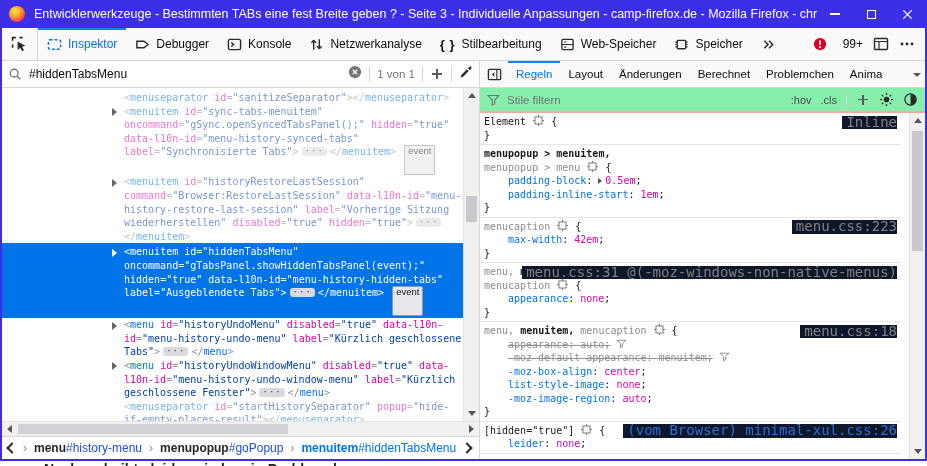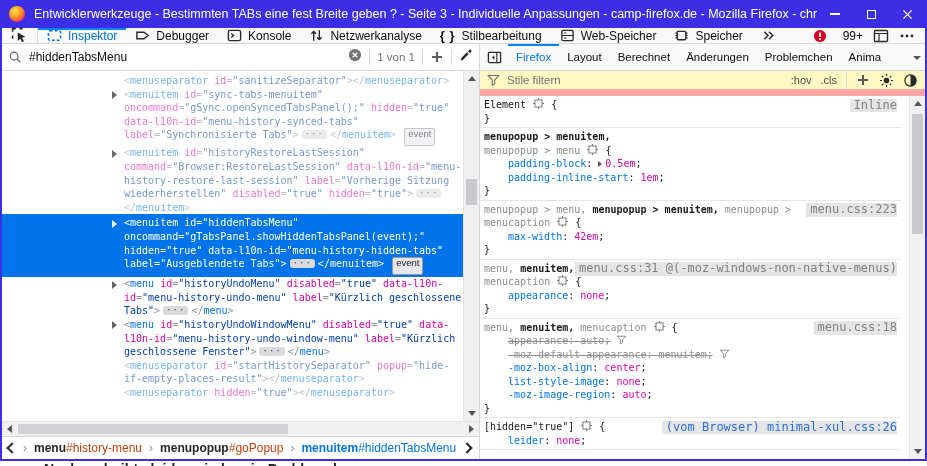--- a/index.html
+++ b/index.html
@@ -9,21 +9,21 @@
   
   .titlebar{height:28px;background:#3b2ee4;display:flex;align-items:center;padding-left:7px;flex:none}
   .fx-logo{width:16px;height:16px;border-radius:50%;flex:none;
     background:radial-gradient(circle at 38% 32%,#ffe14d 0%,#ffb129 30%,#ff7139 55%,#e3265d 80%,#9a1bb0 100%)}
   .title{color:#fff;font-size:12.5px;margin-left:9px;white-space:nowrap;overflow:hidden;flex:1}
   .win-controls{display:flex;height:100%;flex:none}
   .wc{width:36px;height:100%;display:flex;align-items:center;justify-content:center}
   .wc-min i{display:block;width:10px;height:2px;background:#fff}
   .wc-max i{display:block;width:9px;height:9px;border:1.5px solid #fff}
   
-  .tabbar{height:16px;background:#f9f9fa;border-bottom:1px solid #d7d7db;display:flex;align-items:stretch;flex:none;font-size:12px;color:#0c0c0d}
+  .tabbar{height:33px;background:#f9f9fa;border-bottom:1px solid #d7d7db;display:flex;align-items:stretch;flex:none;font-size:12px;color:#0c0c0d}
   .picker{width:36px;display:flex;align-items:center;justify-content:center;border-right:1px solid #d7d7db}
   .tab{display:flex;align-items:center;gap:6px;padding:0 9px;position:relative;white-space:nowrap}
   .tab.active{color:#0074e8}
   .tab.active::before{content:"";position:absolute;top:0;left:0;right:0;height:2px;background:#0a84ff}
   .tab svg{flex:none}
   .brace-ic{font-weight:700;font-size:13px;letter-spacing:1px}
   .tb-right{margin-left:auto;display:flex;align-items:center;gap:10px;padding:0 10px}
   .errwrap{display:flex;align-items:center;gap:16px}
   .errcount{font-size:12px;color:#0c0c0d}
   
@@ -44,21 +44,21 @@
   .markup-rows{font-family:"DejaVu Sans Mono","Liberation Mono",monospace;font-size:10px;line-height:13.6px;padding-top:3px}
   .mrow{position:relative;padding:0 20px 0 122px}
   .mline{white-space:pre}
   .tk-p{color:#909090}.tk-t{color:#0074e8}.tk-a{color:#dd00a9}.tk-v{color:#003eaa}
   .mrow.dim .mline{opacity:.55}
   .mrow.sel{background:#0074e8;padding-top:2px;padding-bottom:2px}
   .mrow.sel .tk-p,.mrow.sel .tk-t,.mrow.sel .tk-a,.mrow.sel .tk-v{color:#fff}
   .twisty{position:absolute;left:110px;top:3.5px;width:0;height:0;border-left:5px solid #67676b;border-top:4px solid transparent;border-bottom:4px solid transparent}
   .mrow.sel .twisty{border-left-color:#fff;top:5.5px}
   .expander{display:inline-block;background:#dadade;color:#38383d;border-radius:3px;font-size:9px;line-height:8px;padding:0 3px 1px;vertical-align:1px;margin:0 3px;letter-spacing:1px}
-  .evbadge{display:inline-block;background:#e7e7eb;border:1px solid #97979e;border-radius:2px;color:#18181b;font:9.5px "Liberation Sans",sans-serif;line-height:10px;padding:0 3px 6px;vertical-align:1px;margin-left:2px}
+  .evbadge{display:inline-block;background:#e7e7eb;border:1px solid #97979e;border-radius:2px;color:#18181b;font:9.5px "Liberation Sans",sans-serif;line-height:10px;padding:0 3px 18px;vertical-align:1px;margin-left:2px}
   
   .vscroll{position:absolute;top:0;right:0;bottom:0;width:16px;background:#f0f0f1;border-left:1px solid #e4e4e7}
   .vs-btn{position:absolute;left:0;right:0;height:15px;display:flex;align-items:center;justify-content:center}
   .vs-up{top:0}.vs-down{bottom:0}
   .tri-up{width:0;height:0;border-left:4px solid transparent;border-right:4px solid transparent;border-bottom:5px solid #55555a}
   .tri-down{width:0;height:0;border-left:4px solid transparent;border-right:4px solid transparent;border-top:5px solid #55555a}
   .vs-thumb{position:absolute;left:2px;right:2px;background:#c9c9cd}
   .hscroll{height:15px;flex:none;background:#f0f0f1;border-top:1px solid #e4e4e7;position:relative}
   .hs-btn{position:absolute;top:0;bottom:0;width:15px;display:flex;align-items:center;justify-content:center}
   .hs-left{left:0}.hs-right{right:0}
@@ -66,42 +66,42 @@
   .tri-right{width:0;height:0;border-top:4px solid transparent;border-bottom:4px solid transparent;border-left:5px solid #55555a}
   .hs-thumb{position:absolute;top:2px;bottom:2px;left:16px;width:270px;background:#d2d2d6}
   
   .breadcrumbs{height:23px;flex:none;border-top:1px solid #d7d7db;background:#fff;display:flex;align-items:center;padding:0 22px 0 6px;gap:7px;font-size:12px;overflow:hidden;position:relative}
   .bc-nav{flex:none;width:8px;height:8px;border-left:2px solid #2a2a2e;border-bottom:2px solid #2a2a2e}
   .bc-prev{transform:rotate(45deg)}
   .bc-next{transform:rotate(-135deg);position:absolute;right:8px;top:7px}
   .bc-items{display:flex;align-items:center;gap:7px;white-space:nowrap;overflow:hidden}
   .bc-sep{color:#909090;font-size:12px}
   .bc-tag{font-weight:700;color:#25252a}
-  .bc-id{color:#c2410c}
+  .bc-id{color:#1d4ed8}
   .bc-item.sel .bc-tag,.bc-item.sel .bc-id{color:#0074e8}
   
   .sidetabs{height:27px;flex:none;background:#f9f9fa;border-bottom:1px solid #d7d7db;display:flex;align-items:stretch;font-size:11.5px;color:#0c0c0d;overflow:hidden;position:relative}
   .stoggle{width:28px;display:flex;align-items:center;justify-content:center;flex:none}
   .stab{display:flex;align-items:center;padding:0 8px;position:relative;white-space:nowrap}
   .stab.active{color:#0074e8}
   .stab.active::before{content:"";position:absolute;top:0;left:0;right:0;height:2px;background:#0a84ff}
   .stab-arrow{position:absolute;right:4px;top:12px;width:0;height:0;border-left:4px solid transparent;border-right:4px solid transparent;border-top:4.5px solid #55555a}
-  .filterrow{height:25px;flex:none;background:#fef9c3;border-bottom:7px solid #fca5a5;display:flex;align-items:center;padding:0 7px;gap:7px;font-size:11.5px;color:#737373}
+  .filterrow{height:25px;flex:none;background:#86efac;border-bottom:2px solid #fca5a5;display:flex;align-items:center;padding:0 7px;gap:7px;font-size:11.5px;color:#737373}
   .fr-right{margin-left:auto;display:flex;align-items:center;gap:9px;color:#4a4a4f}
   .fr-txtbtn{font-size:11px;color:#4a4a4f}
   
   .rules-wrap{flex:1;position:relative;overflow:hidden;background:#fff}
   .rules{font-family:"DejaVu Sans Mono","Liberation Mono",monospace;font-size:10px;line-height:13.5px;padding-right:24px}
   .rule{position:relative;border-bottom:1px solid #e6e6ea;padding:2px 4px}
   .sline{white-space:pre}
   .sel-m{color:#18181b;font-weight:700}
   .sel-u{color:#8a8a8f}
   .sel-d{color:#18181b}
   .ticon{vertical-align:-1px;margin:0 1px}
-  .rlink{position:absolute;top:2.5px;right:4px;font-size:12px;background:#e5e5e5;padding-left:4px}
+  .rlink{position:absolute;top:2.5px;right:4px;font-size:14px;background:#0f172a;padding-left:4px}
   .lgray{color:#808085}.lblue{color:#2b6fd9}
   .dline{padding-left:24px;white-space:pre}
   .dname{color:#0074e8}.dval{color:#dd00a9}.dpunc{color:#18181b}
   .dline.strike .dname,.dline.strike .dval,.dline.strike .dpunc{color:#909090;text-decoration:line-through}
   .dar{display:inline-block;width:0;height:0;border-left:4.5px solid #55555a;border-top:3.5px solid transparent;border-bottom:3.5px solid transparent;margin-right:3px}
   .dfun{vertical-align:-1px;margin-left:6px}
   .rclose{color:#18181b}
   
   .sliver{height:5px;background:#fff;overflow:hidden;position:relative}
   .sliver span{position:absolute;top:0;left:44px;font-weight:700;font-size:14px;color:#1d1d20;letter-spacing:.2px;white-space:nowrap}
@@ -318,30 +318,30 @@
       <div class="col-right">
         <div class="sidetabs">
           <span class="stoggle">
             <svg width="15" height="15" viewBox="0 0 16 16">
                 <rect x="1.5" y="2.5" width="13" height="11" rx="1" fill="none" stroke="#2a2a2e" stroke-width="1.4"></rect>
                 <path d="M10.5 2.5v11" stroke="#2a2a2e" stroke-width="1.2"></path>
                 <path d="M7.8 5.5L5.3 8l2.5 2.5z" fill="#2a2a2e"></path>
               </svg>
           </span>
           <span class="stab active">
-              <span>Firefox</span>
+              <span>Regeln</span>
             </span>
           <span class="stab">
               <span>Layout</span>
             </span>
           <span class="stab">
+              <span>Änderungen</span>
+            </span>
+          <span class="stab">
               <span>Berechnet</span>
-            </span>
-          <span class="stab">
-              <span>Änderungen</span>
             </span>
           <span class="stab">
               <span>Problemchen</span>
             </span>
           <span class="stab">
               <span>Anima</span>
             </span>
           <span class="stab-arrow"></span>
         </div>
 
@@ -380,21 +380,20 @@
                 <div class="sline"><span class="sel-m">menupopup &gt; menuitem,</span></div>
                 <div class="sline"><span class="sel-u">menupopup &gt; menu </span><svg class="ticon" width="11" height="11" viewBox="0 0 14 14">
                     <rect x="2.5" y="2.5" width="9" height="9" fill="none" stroke="#737373" stroke-width="1.2"></rect>
                     <path d="M7 0v2.5M7 11.5V14M0 7h2.5M11.5 7H14" stroke="#737373" stroke-width="1.2"></path>
                   </svg><span class="sel-d"> {</span></div>
                 <div class="dline"><span class="dname">padding-block</span><span class="dpunc">: </span><span class="dar"></span><span class="dval">0.5em</span><span class="dpunc">;</span></div>
                 <div class="dline"><span class="dname">padding-inline-start</span><span class="dpunc">: </span><span class="dval">1em</span><span class="dpunc">;</span></div>
                 <div class="rclose">}</div>
               </div>
               <div class="rule">
-                <div class="sline"><span class="sel-u">menupopup &gt; menu, </span><span class="sel-m">menupopup &gt; menuitem,</span><span class="sel-u"> menupopup &gt;</span></div>
                 <div class="sline"><span class="sel-u">menucaption </span><svg class="ticon" width="11" height="11" viewBox="0 0 14 14">
                     <rect x="2.5" y="2.5" width="9" height="9" fill="none" stroke="#737373" stroke-width="1.2"></rect>
                     <path d="M7 0v2.5M7 11.5V14M0 7h2.5M11.5 7H14" stroke="#737373" stroke-width="1.2"></path>
                   </svg><span class="sel-d"> {</span></div>
                 <span class="rlink lgray">menu.css:223</span>
                 <div class="dline"><span class="dname">max-width</span><span class="dpunc">: </span><span class="dval">42em</span><span class="dpunc">;</span></div>
                 <div class="rclose">}</div>
               </div>
               <div class="rule">
                 <div class="sline"><span class="sel-u">menu, </span><span class="sel-m">menuitem,</span></div>

